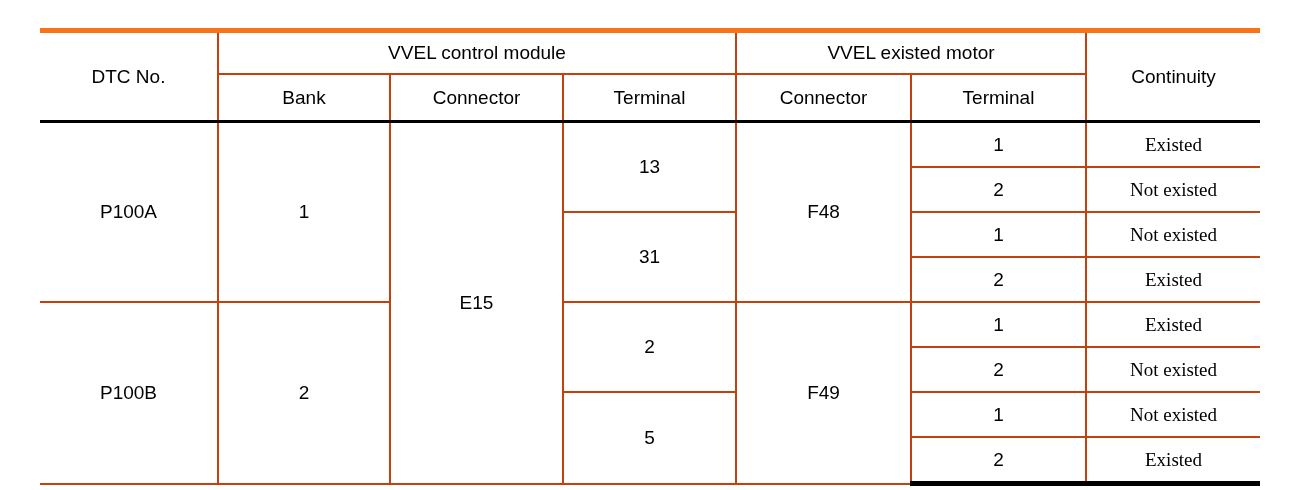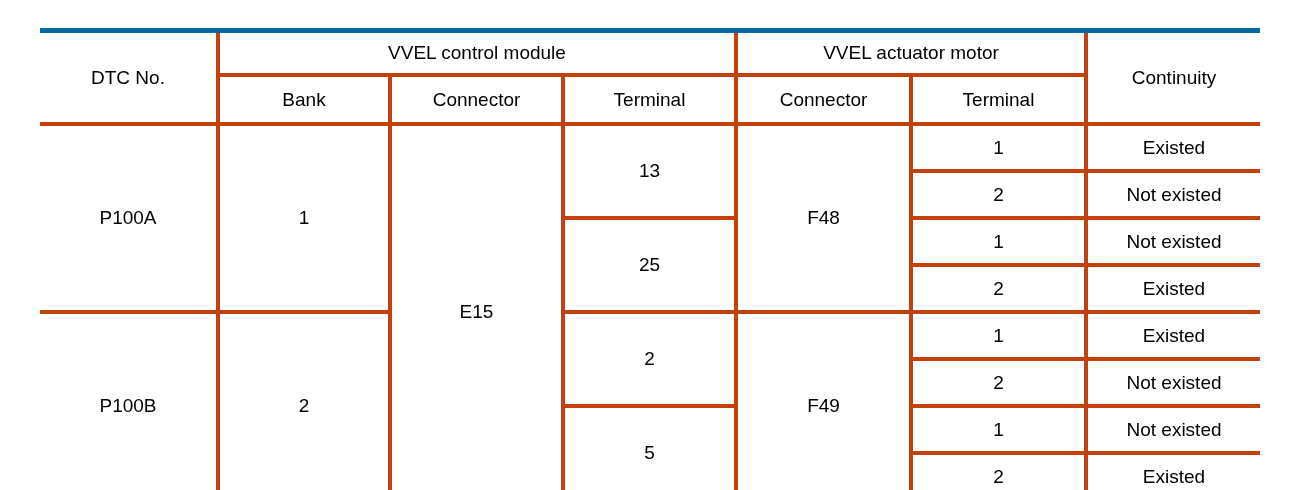--- a/index.html
+++ b/index.html
@@ -32,21 +32,21 @@
 
   table.dtc-table {
     border-collapse: collapse;
     table-layout: fixed;
     width: 1220px;
     background: #ffffff;
   }
 
   table.dtc-table td,
   table.dtc-table th {
-    border: 4px solid #c2410c;
+    border: 2px solid #c2410c;
     font-weight: normal;
     font-size: 19px;
     text-align: center;
     vertical-align: middle;
     padding: 0 4px;
     background: #ffffff;
     line-height: 1.15;
   }
 
   
@@ -54,21 +54,21 @@
   table.dtc-table tr > th:first-child {
     border-left: none;
   }
   table.dtc-table tr > td:last-child,
   table.dtc-table tr > th:last-child {
     border-right: none;
   }
 
   
   table.dtc-table thead tr.group-row > th {
-    border-top: 5px solid #0369a1;
+    border-top: 5px solid #f97316;
     height: 40px;
   }
   table.dtc-table thead tr.sub-row > th {
     height: 45px;
   }
   table.dtc-table tbody tr.last-row > td {
     border-bottom: 5px solid #000000;
   }
 
   
@@ -89,20 +89,21 @@
   col.c-bank      { width: 172px; }
   col.c-connector { width: 173px; }
   col.c-terminal  { width: 173px; }
   col.c-aconn     { width: 175px; }
   col.c-aterm     { width: 175px; }
   col.c-cont      { width: 174px; }
 
   td.continuity-cell {
     text-align: left;
     padding-left: 14px;
+    font-family: Liberation Serif, serif;
   }
 </style>
 </head>
 <body>
 
 <div class="sheet">
   <div class="table-wrap">
     <table class="dtc-table">
       <colgroup>
         <col class="c-dtc">
@@ -110,21 +111,21 @@
         <col class="c-connector">
         <col class="c-terminal">
         <col class="c-aconn">
         <col class="c-aterm">
         <col class="c-cont">
       </colgroup>
       <thead>
         <tr class="group-row">
           <th rowspan="2">DTC No.</th>
           <th colspan="3">VVEL control module</th>
-          <th colspan="2">VVEL actuator motor</th>
+          <th colspan="2">VVEL existed motor</th>
           <th rowspan="2">Continuity</th>
         </tr>
         <tr class="sub-row">
           <th>Bank</th>
           <th>Connector</th>
           <th>Terminal</th>
           <th>Connector</th>
           <th>Terminal</th>
         </tr>
       </thead>
@@ -136,21 +137,21 @@
             <td class="body-cell" rowspan="2">13</td>
             <td class="body-cell" rowspan="4">F48</td>
             <td class="body-cell">1</td>
             <td class="body-cell continuity-cell">Existed</td>
           </tr>
           <tr>
             <td class="body-cell">2</td>
             <td class="body-cell continuity-cell">Not existed</td>
           </tr>
           <tr>
-            <td class="body-cell" rowspan="2">25</td>
+            <td class="body-cell" rowspan="2">31</td>
             <td class="body-cell">1</td>
             <td class="body-cell continuity-cell">Not existed</td>
           </tr>
           <tr>
             <td class="body-cell">2</td>
             <td class="body-cell continuity-cell">Existed</td>
           </tr>
           <tr class="group-start">
             <td class="body-cell" rowspan="4">P100B</td>
             <td class="body-cell" rowspan="4">2</td>

